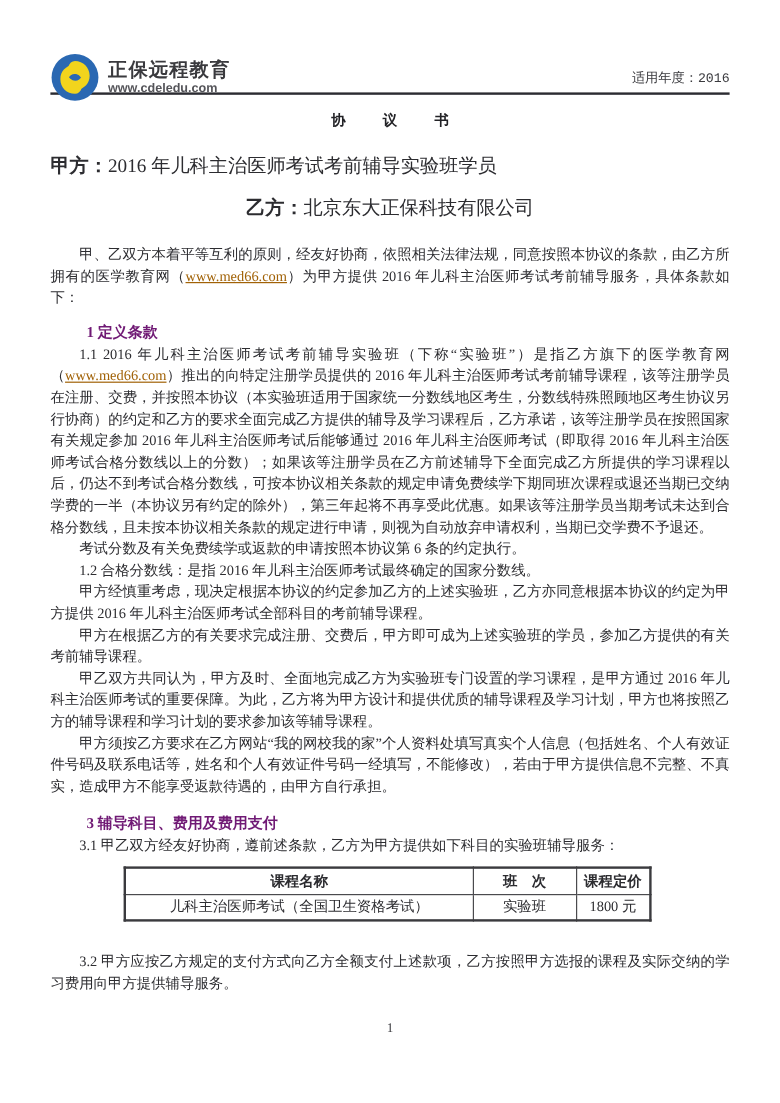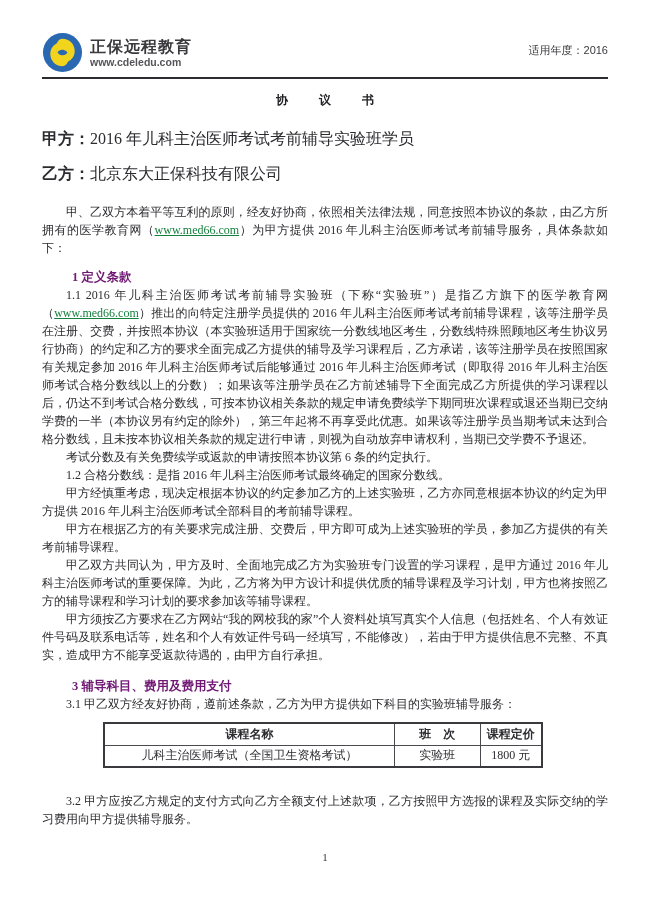--- a/index.html
+++ b/index.html
@@ -11,69 +11,69 @@
     background:#ffffff;
     font-family:"Liberation Serif","DejaVu Serif",serif;
     color:#2c2c30;
     overflow:hidden;
   }
   .inner { padding:0 42px; }
 
   
   .doc-header {
     position:relative;
-    padding-top:32px;
+    padding-top:44px;
     height:75px;
   }
   .brand-block { display:flex; align-items:center; gap:7px; }
   .logo-svg { width:41px; height:41px; display:block; }
   .brand-text { display:flex; flex-direction:column; justify-content:center; }
   .brand-name {
     font-family:"Liberation Sans","DejaVu Sans",sans-serif;
     font-weight:bold; font-size:16px; color:#3a3a3e; letter-spacing:1px; line-height:19px;
   }
   .brand-url {
     font-family:"Liberation Sans","DejaVu Sans",sans-serif;
     font-weight:bold; font-size:10.5px; color:#55555a; line-height:13px;
   }
   .year-label {
-    position:absolute; right:0; bottom:17px;
-    font-family:Liberation Sans, sans-serif;
+    position:absolute; right:0; bottom:3px;
+    font-family:Liberation Mono, monospace;
     font-size:11px; color:#3a3a3e;
   }
   .header-rule { border:none; border-top:2px solid #2b2b31; margin-top:2px; }
 
   
   .doc-title {
     margin-top:13px;
     text-align:center;
     font-size:12px; font-weight:bold; letter-spacing:14px;
     text-indent:14px; 
     color:#222226;
   }
   .party-row { font-size:16px; line-height:18px; }
   .party-row.a { margin-top:21px; }
-  .party-row.b { margin-top:17px; }
+  .party-row.b { margin-top:17px;text-align:center; }
   .party-label { font-weight:bold; }
 
   
   .para {
     font-size:12px; line-height:18px;
     text-align:justify; text-justify:inter-ideograph;
     text-indent:24px;
   }
   .intro { margin-top:20px; }
   .sec-heading {
     font-size:12.5px; font-weight:bold; line-height:18px;
     text-indent:30px; color:#701a75;
   }
   .sec1-heading { margin-top:11px; }
   .sec2-heading { margin-top:14px; }
   .sec3-heading { margin-top:13px; }
-  .doc-link { color:#15803d; text-decoration:underline; }
+  .doc-link { color:#a16207; text-decoration:underline; }
 
   
   .course-table {
     margin:9px 0 0 61px;
     border-collapse:collapse;
     width:440px;
     border:2px solid #3a3a3e;
     font-size:12px;
   }
   .course-table th, .course-table td {

